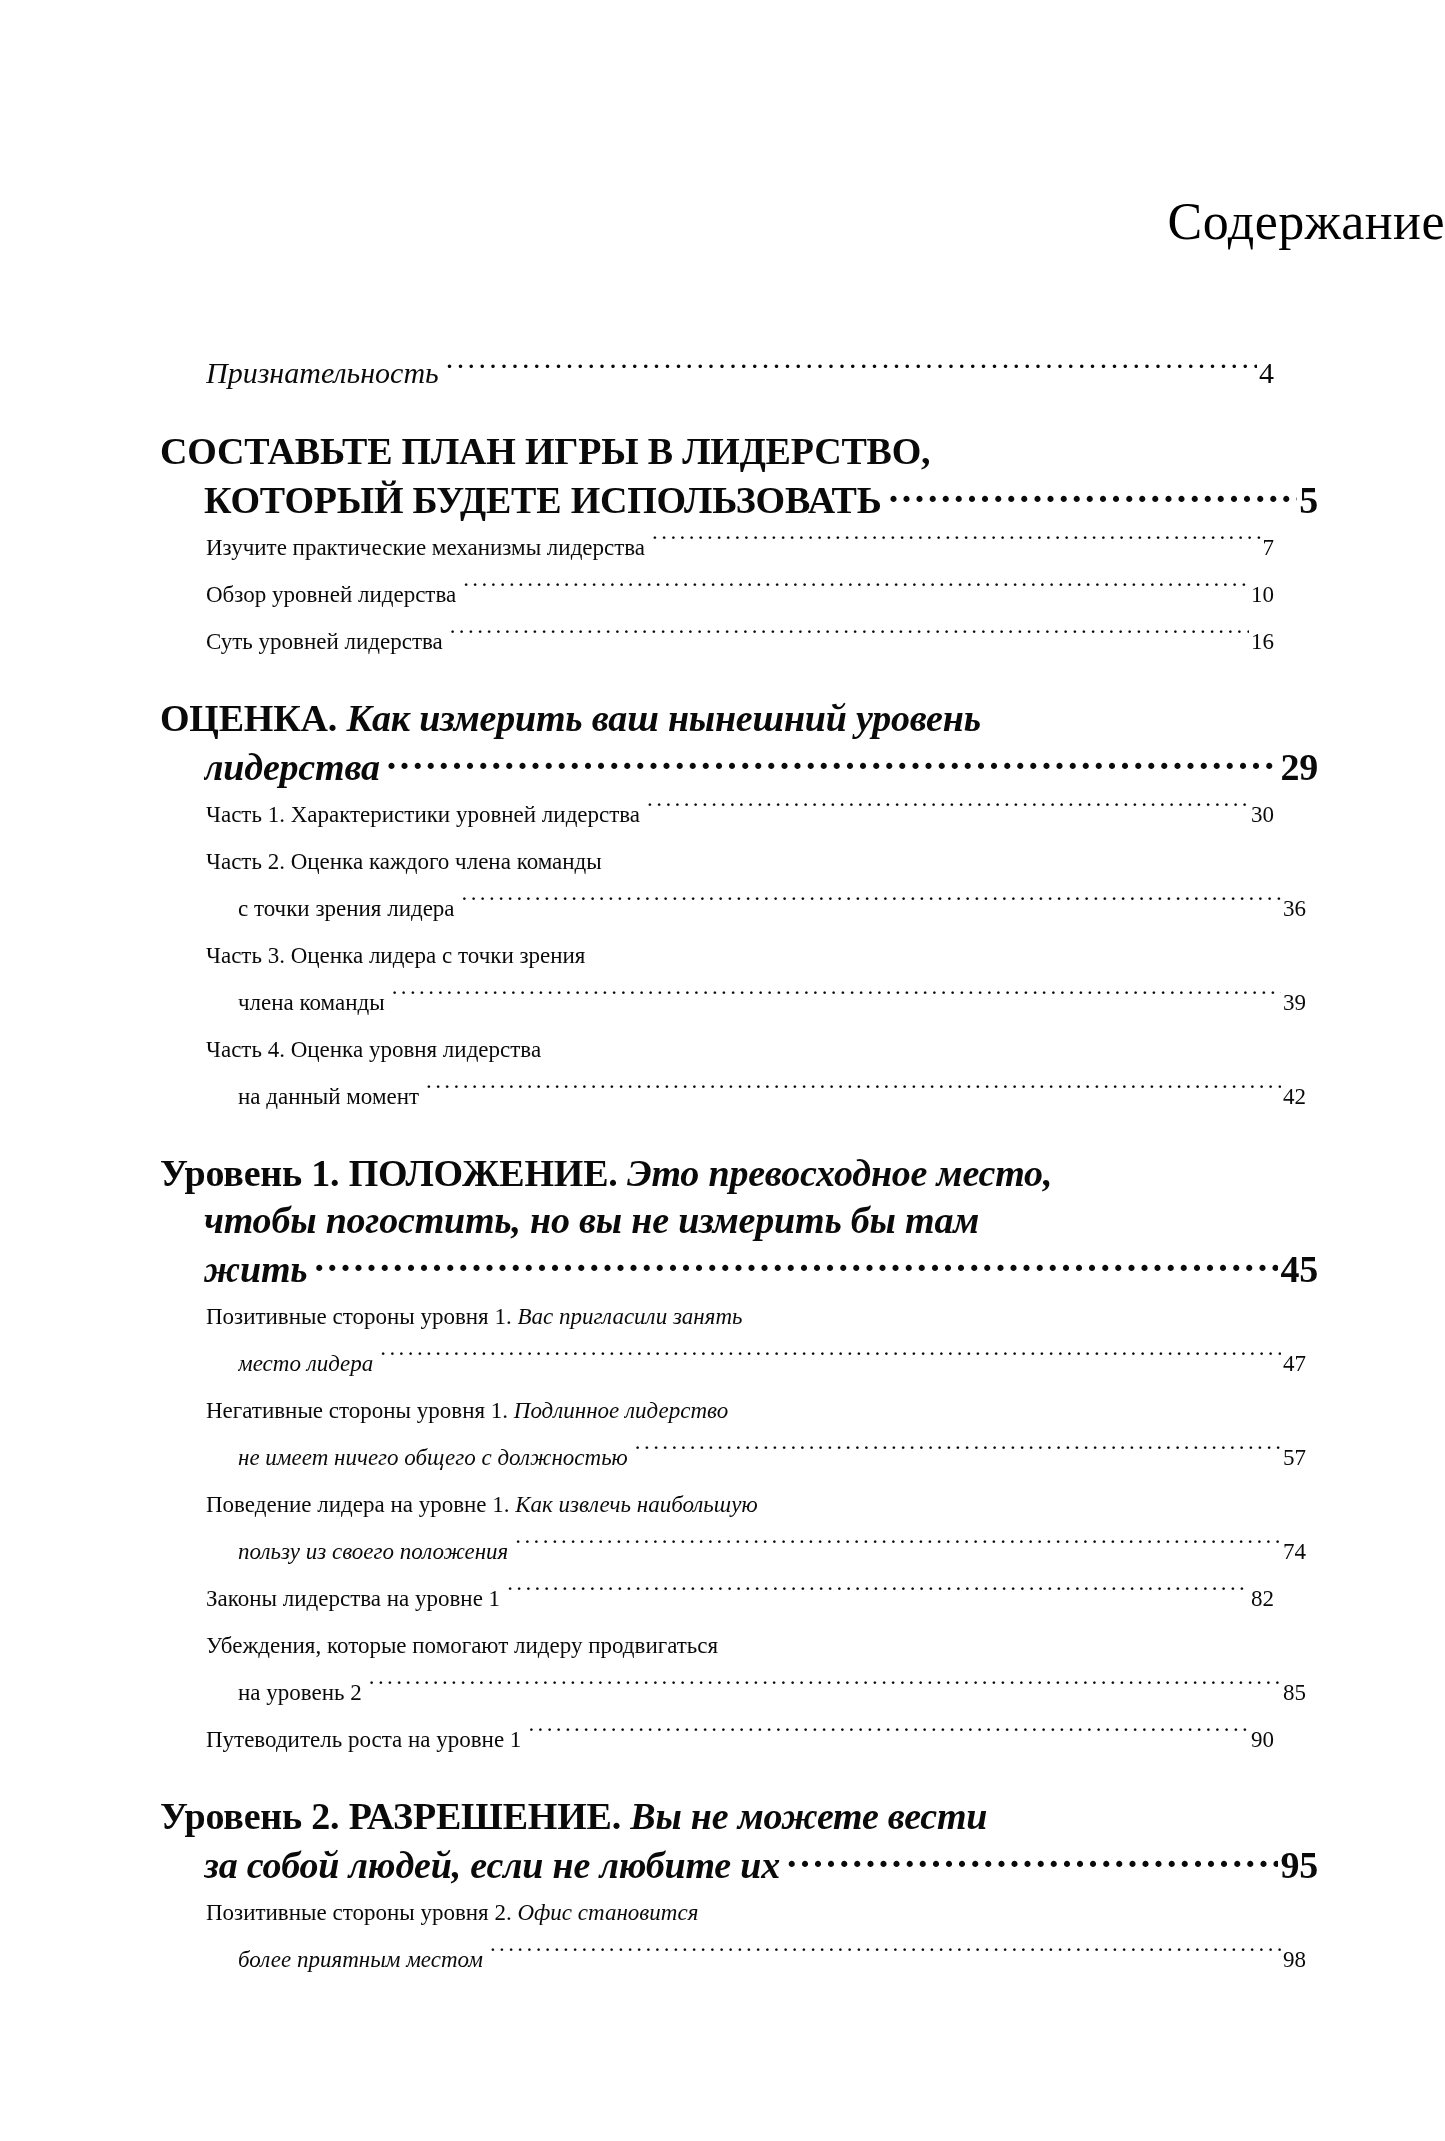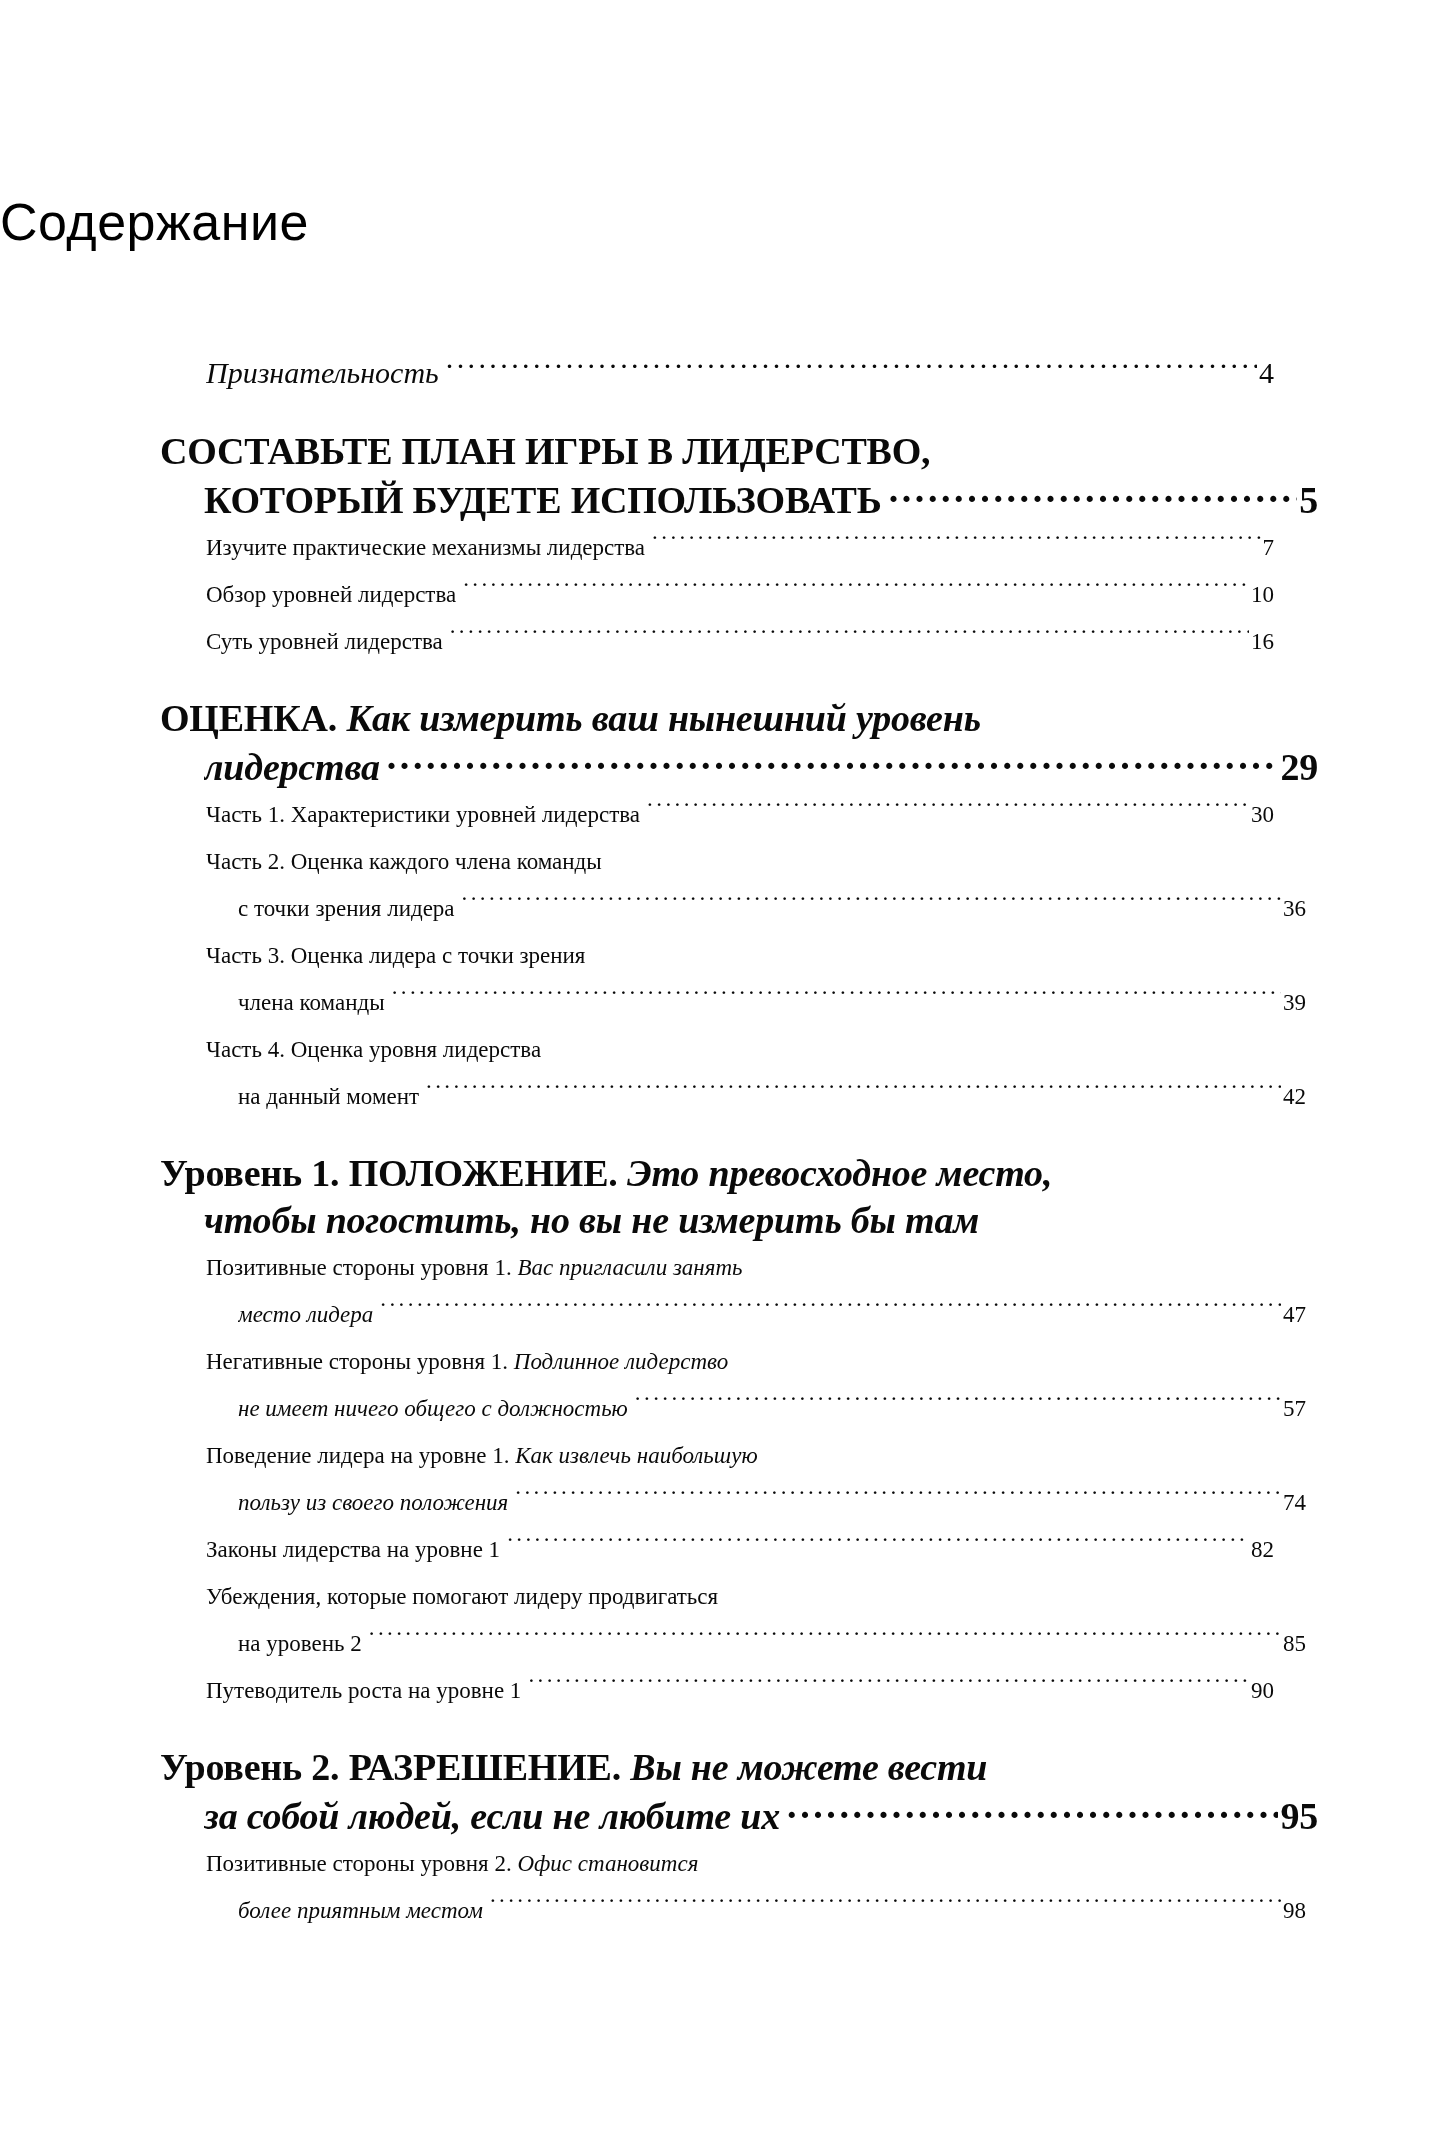--- a/index.html
+++ b/index.html
@@ -23,22 +23,22 @@
     height: 2141px;
     background: #ffffff;
   }
 
   
   #toc-title {
     position: absolute;
     left: 0;
     top: 196px;
     width: 1445px;
-    text-align: left;
-    font-family: Liberation Sans, sans-serif;
+    text-align: right;
+    font-family: Liberation Serif, serif;
     font-weight: 400;
     font-size: 52px;
     letter-spacing: 0.5px;
     color: #000000;
     line-height: 1;
   }
 
   
   #toc-body {
     position: absolute;
@@ -234,20 +234,25 @@
         </div>
       </div>
       <div class="group gap-before">
         <div class="entry lvl-sec">
           <div class="line">
             <span class="txt"><span>Уровень 1. ПОЛОЖЕНИЕ. </span><span class="bold-ital">Это превосходное место,</span></span>
           </div>
           <div class="line cont">
             <span class="txt"><span class="bold-ital">чтобы погостить, но вы не измерить бы там</span></span>
           </div>
+          <div class="line cont">
+            <span class="txt"><span class="bold-ital">жить</span></span>
+            <span class="leader"></span>
+            <span class="pnum">45</span>
+          </div>
         </div>
         <div class="entry lvl-sub">
           <div class="line">
             <span class="txt"><span class="roman">Позитивные стороны уровня 1. </span><span class="ital">Вас пригласили занять</span></span>
           </div>
           <div class="line cont">
             <span class="txt"><span class="ital">место лидера</span></span>
             <span class="leader"></span>
             <span class="pnum">47</span>
           </div>

